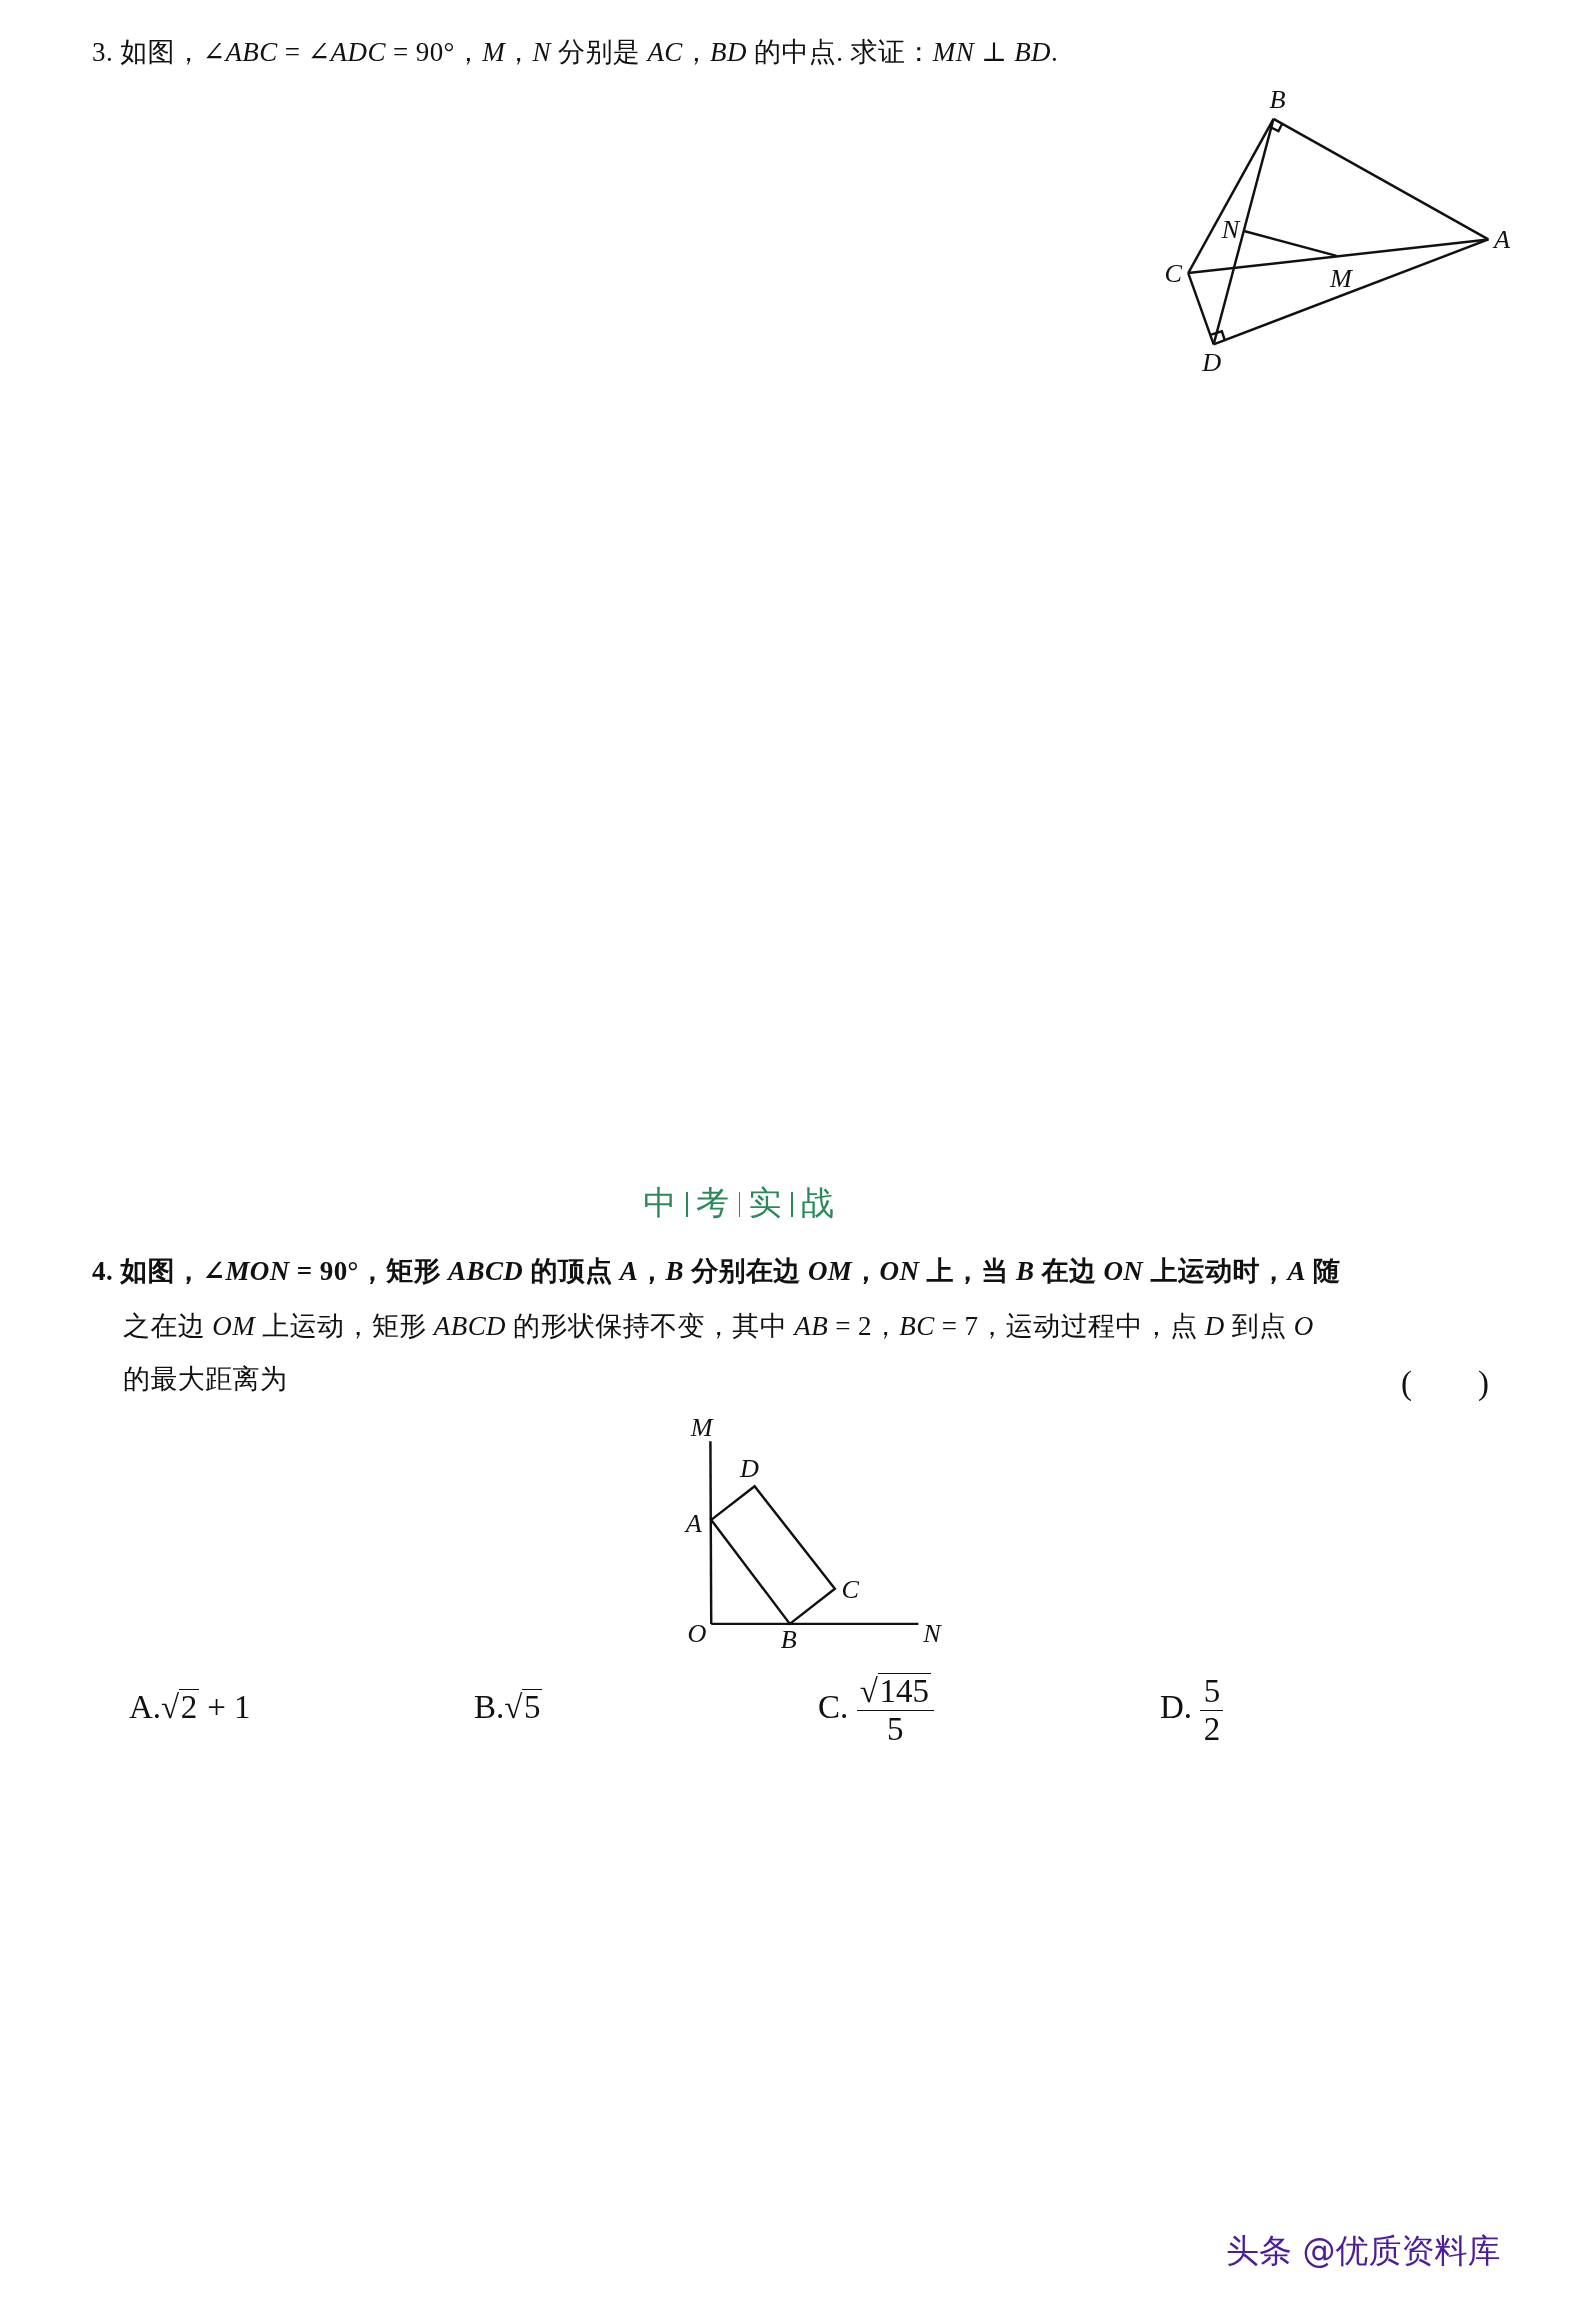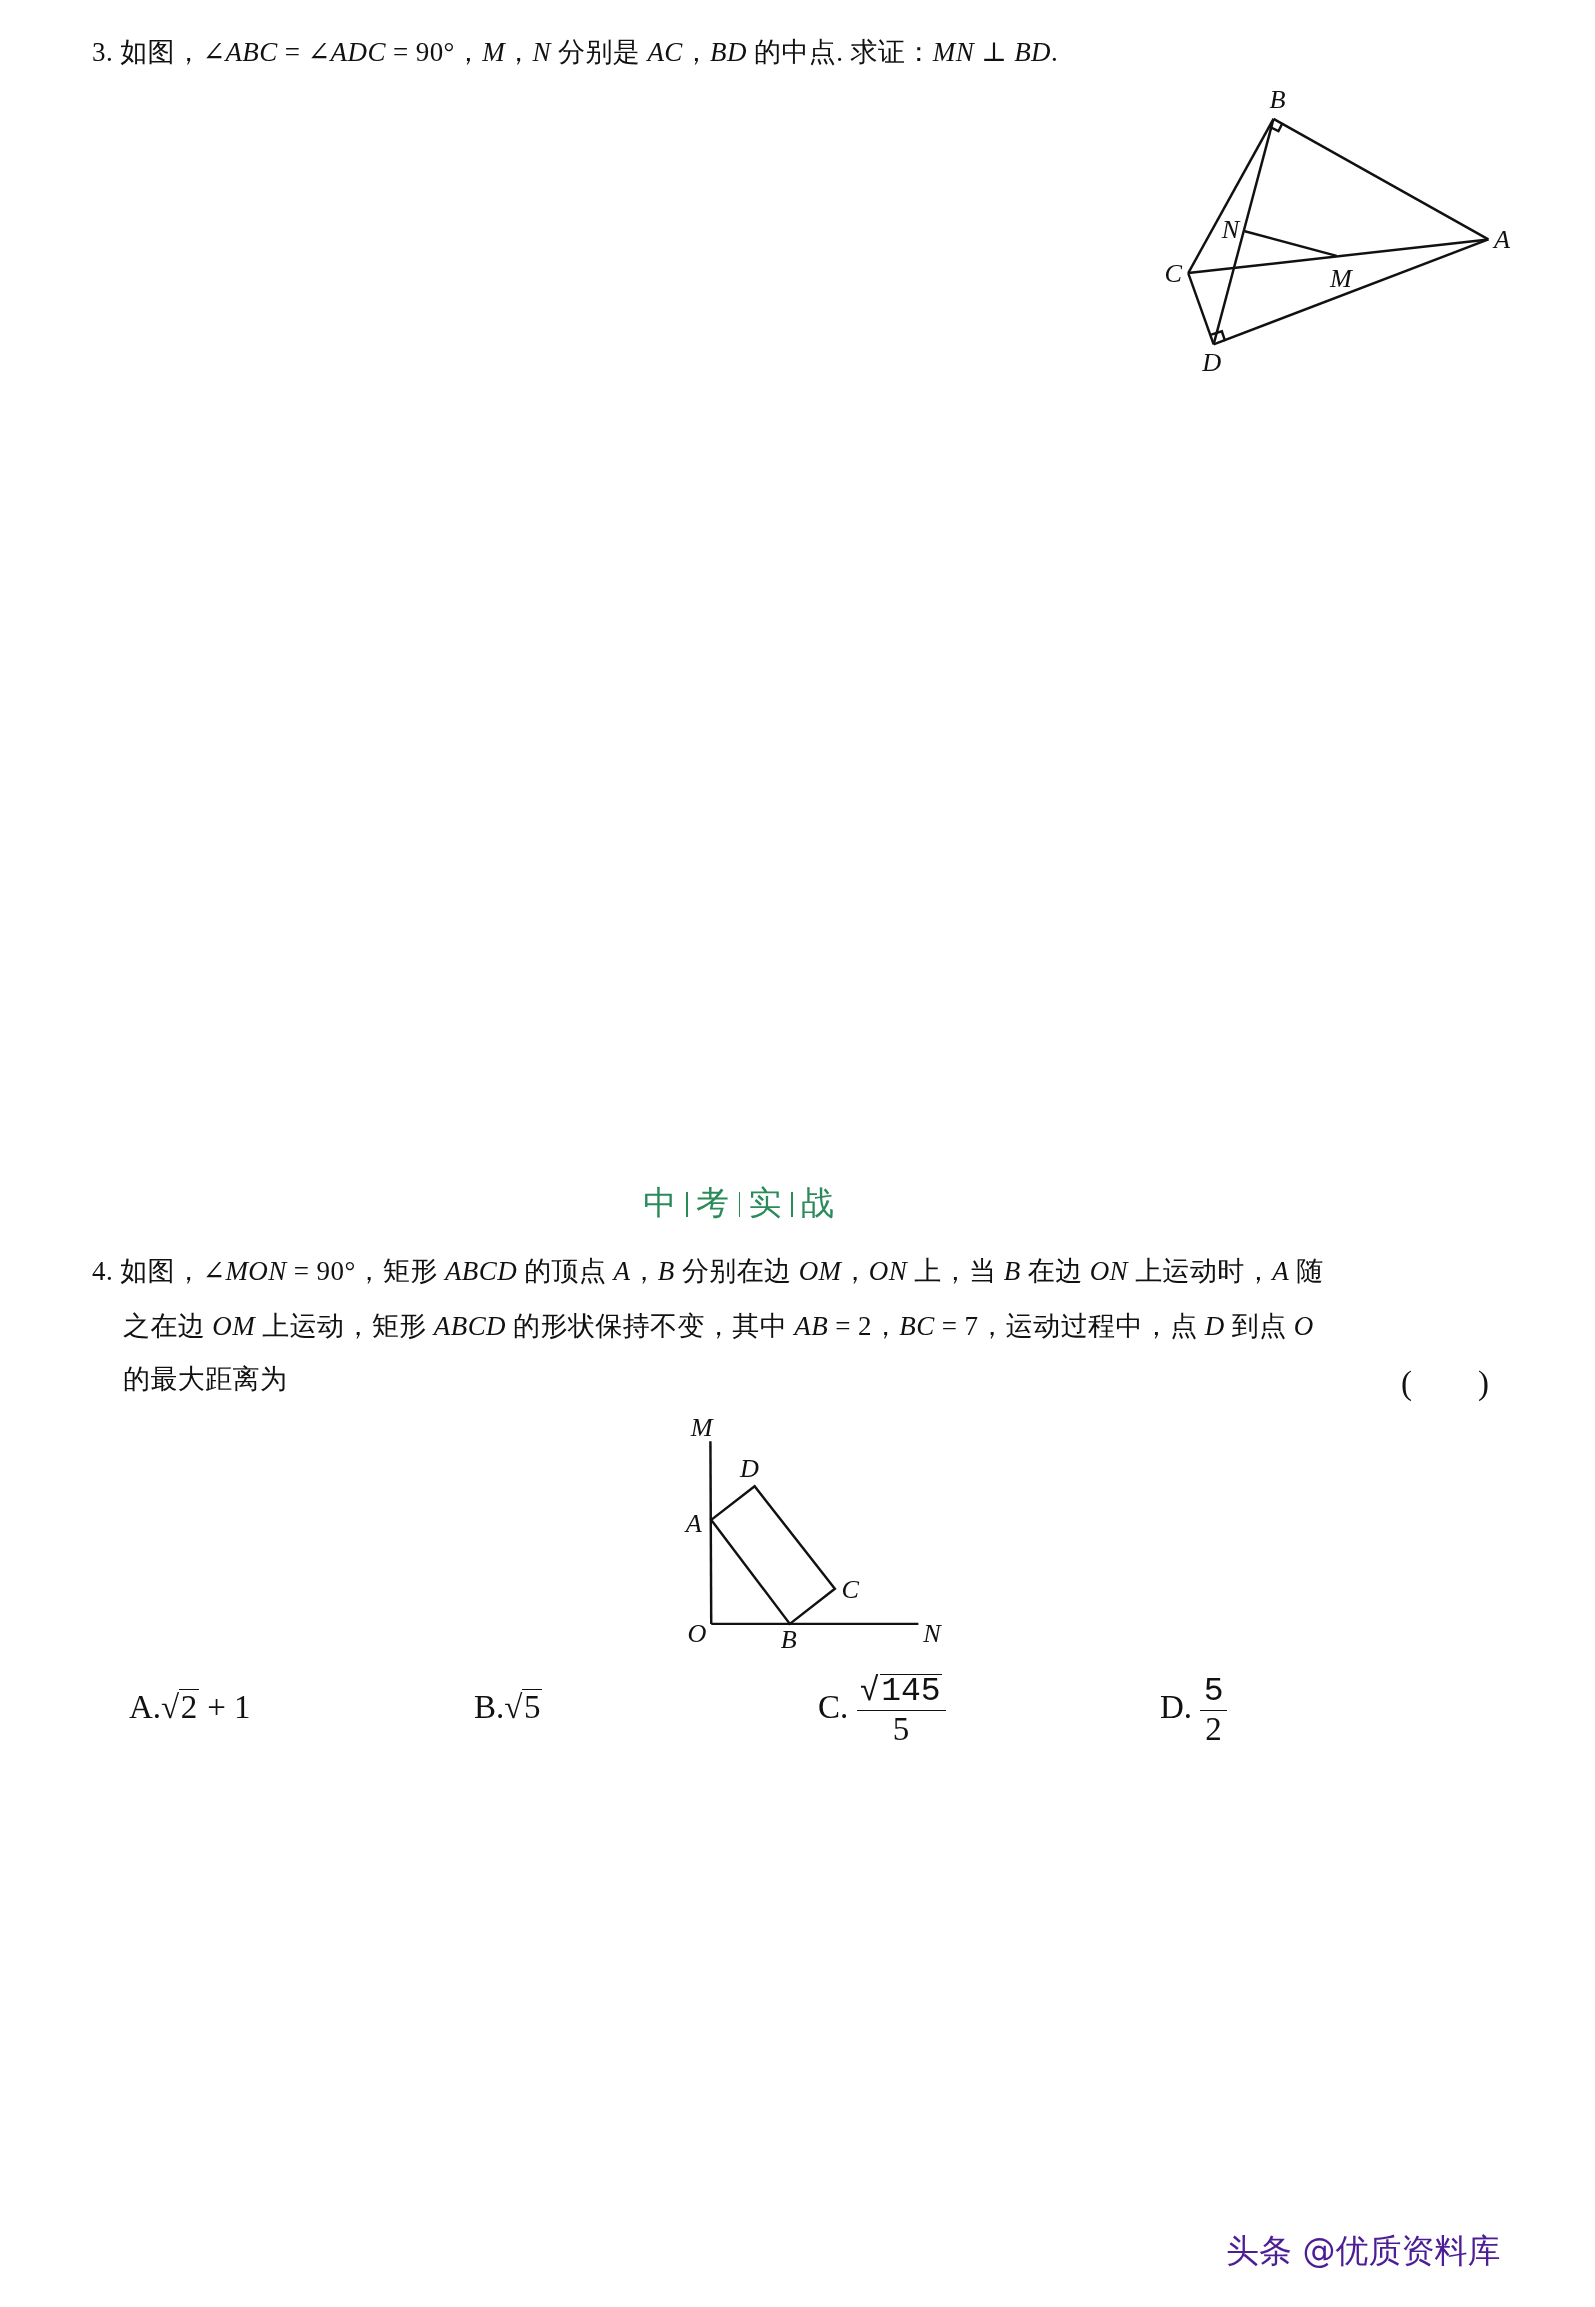--- a/index.html
+++ b/index.html
@@ -8,21 +8,21 @@
   .line { position:absolute; font-size:27px; white-space:nowrap; letter-spacing:0.4px; }
   .it { font-style:italic; }
   .section-title { position:absolute; left:0; width:1479px; top:1181px; text-align:center;
                    font-size:33px; color:#2a8a5a; letter-spacing:1.6px; }
   .section-title .sep { display:inline-block; width:1.6px; height:24.6px; background:#2a8a5a;
                         margin:0 8.2px; vertical-align:-2.5px; }
   svg text { font-family:"Liberation Serif","DejaVu Serif",serif; font-style:italic; fill:#111; }
   .choice { position:absolute; top:1689px; font-size:33px; white-space:nowrap; }
   .sqrt { display:inline-block; border-top:1.6px solid #111; padding:0 1.6px; line-height:1.05; }
   .frac { display:inline-flex; flex-direction:column; align-items:center; vertical-align:middle; }
-  .frac .num { border-bottom:1.6px solid #111; padding:0 3.3px;font-family:Liberation Mono, monospace; }
+  .frac .num { border-bottom:1.6px solid #111; padding:0 3.3px; }
   .watermark { position:absolute; left:1226px; top:2229px; font-family:"DejaVu Sans",sans-serif;
                font-size:33px; color:#4c1d95; }
   .paren { position:absolute; left:1401px; top:1361px; font-size:33px; }
 </style>
 </head>
 <body>
 
 <div class="line" style="left:92px; top:34px;">
   <span>3.</span>
   <span>如图，∠</span><span class="it">ABC</span><span> = ∠</span><span class="it">ADC</span><span> = 90°，</span><span class="it">M</span><span>，</span><span class="it">N</span><span> 分别是 </span><span class="it">AC</span><span>，</span><span class="it">BD</span><span> 的中点. 求证：</span><span class="it">MN</span><span> ⊥ </span><span class="it">BD</span><span>.</span>
@@ -45,21 +45,21 @@
   <text x="1420" y="344" font-size="32">C</text>
   <text x="1466" y="452" font-size="32">D</text>
   <text x="1490" y="290" font-size="32">N</text>
   <text x="1622" y="350" font-size="32">M</text>
 </svg>
 
 <div class="section-title">
   <span>中</span><span class="sep"></span><span>考</span><span class="sep"></span><span>实</span><span class="sep"></span><span>战</span>
 </div>
 
-<div class="line" style="left:92px; top:1253px;">
+<div class="line" style="left:92px; top:1253px;font-weight:bold;">
   <span>4.</span>
   <span>如图，∠</span><span class="it">MON</span><span> = 90°，矩形 </span><span class="it">ABCD</span><span> 的顶点 </span><span class="it">A</span><span>，</span><span class="it">B</span><span> 分别在边 </span><span class="it">OM</span><span>，</span><span class="it">ON</span><span> 上，当 </span><span class="it">B</span><span> 在边 </span><span class="it">ON</span><span> 上运动时，</span><span class="it">A</span><span> 随</span>
 </div>
 <div class="line" style="left:123px; top:1308px;">
   <span>之在边 </span><span class="it">OM</span><span> 上运动，矩形 </span><span class="it">ABCD</span><span> 的形状保持不变，其中 </span><span class="it">AB</span><span> = 2，</span><span class="it">BC</span><span> = 7，运动过程中，点 </span><span class="it">D</span><span> 到点 </span><span class="it">O</span>
 </div>
 <div class="line" style="left:123px; top:1361px;">的最大距离为</div>
 <div class="paren">(　　)</div>
 
 <svg width="492" height="262" style="position:absolute; left:656px; top:1411px;" viewBox="0 0 600 320">

